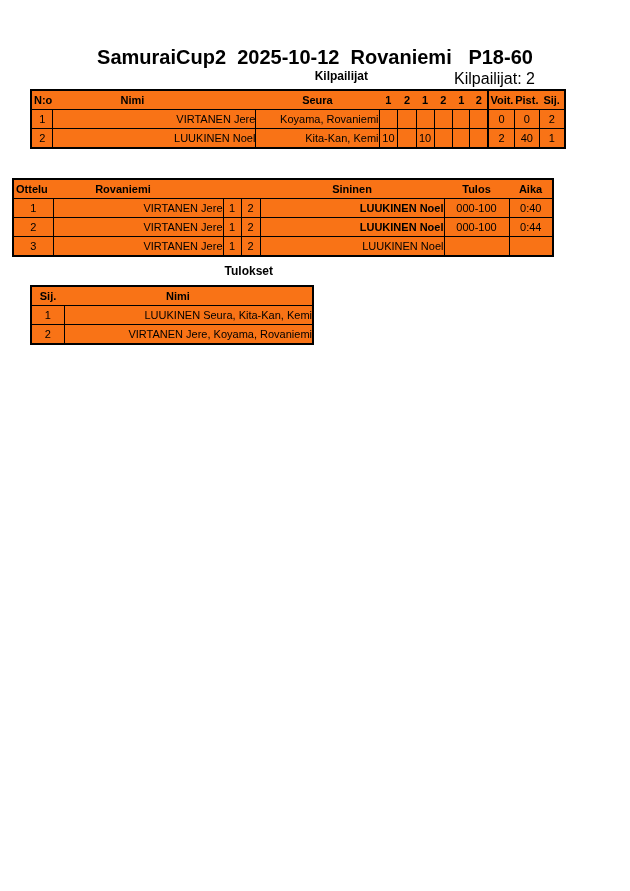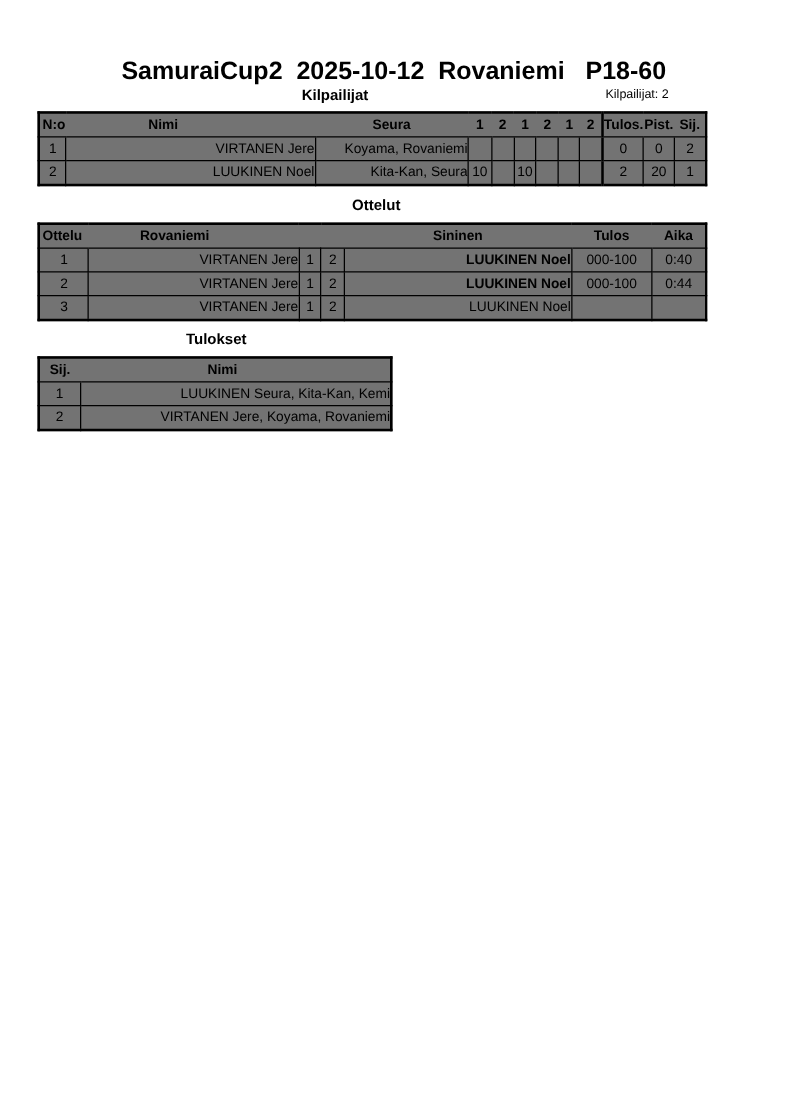--- a/index.html
+++ b/index.html
@@ -18,41 +18,41 @@
     top: 46px; left: 0; width: 630px;
     text-align: center;
     font-size: 20px;
     font-weight: bold;
     white-space: pre;
   }
   .sec-title {
     position: absolute;
     font-size: 12px;
     font-weight: bold;
-    text-align: center;
+    text-align: right;
     line-height: 14px;
   }
   #kilpailijat-title { top: 69px; left: 168px; width: 200px; }
   #ottelut-title     { top: 157px; left: 201px; width: 200px; }
   #tulokset-title    { top: 264px; left: 73px;  width: 200px; }
   .count-label {
     position: absolute;
     top: 70px;
     right: 31px;
-    font-size: 10px;
+    font-size: 16px;
   }
   table {
     position: absolute;
     border-collapse: collapse;
     table-layout: fixed;
     border: 2px solid #000000;
-    background: #737373;
+    background: #f97316;
   }
   #t1 { left: 30px; top: 89px; }
-  #t2 { left: 30px; top: 178px; padding-left: 15px; }
+  #t2 { left: 12px; top: 178px; padding-left: 15px; }
   #t3 { left: 30px; top: 285px; }
   td {
     height: 18px;
     font-size: 11px;
     padding: 0;
     overflow: hidden;
     white-space: nowrap;
     vertical-align: middle;
   }
   tr.hd td { border: none; border-bottom: 1px solid #000000; font-weight: bold; }
@@ -95,56 +95,55 @@
         <tr class="hd">
       <td class="hl">N:o</td>
       <td class="c pr44">Nimi</td>
       <td class="c">Seura</td>
       <td class="c">1</td>
       <td class="c">2</td>
       <td class="c">1</td>
       <td class="c">2</td>
       <td class="c">1</td>
       <td class="c">2</td>
-      <td class="c tl2">Tulos.</td>
+      <td class="c tl2">Voit.</td>
       <td class="c">Pist.</td>
       <td class="c">Sij.</td>
     </tr>
     <tr class="dr">
       <td class="c">1</td>
       <td class="l">VIRTANEN Jere</td>
       <td class="l">Koyama, Rovaniemi</td>
       <td class="c"></td>
       <td class="c"></td>
       <td class="c"></td>
       <td class="c"></td>
       <td class="c"></td>
       <td class="c"></td>
       <td class="c tl2">0</td>
       <td class="c">0</td>
       <td class="c">2</td>
     </tr>
     <tr class="dr">
       <td class="c">2</td>
       <td class="l">LUUKINEN Noel</td>
-      <td class="l">Kita-Kan, Seura</td>
+      <td class="l">Kita-Kan, Kemi</td>
       <td class="c">10</td>
       <td class="c"></td>
       <td class="c">10</td>
       <td class="c"></td>
       <td class="c"></td>
       <td class="c"></td>
       <td class="c tl2">2</td>
-      <td class="c">20</td>
+      <td class="c">40</td>
       <td class="c">1</td>
     </tr>
   </tbody>
     </table>
 
-  <div class="sec-title" id="ottelut-title">Ottelut</div>
 
   <table id="t2">
     <colgroup>
       <col style="width:40px">
         <col style="width:170px">
         <col style="width:18px">
       <col style="width:19px">
         <col style="width:184px">
         <col style="width:65px">
       <col style="width:44px">

